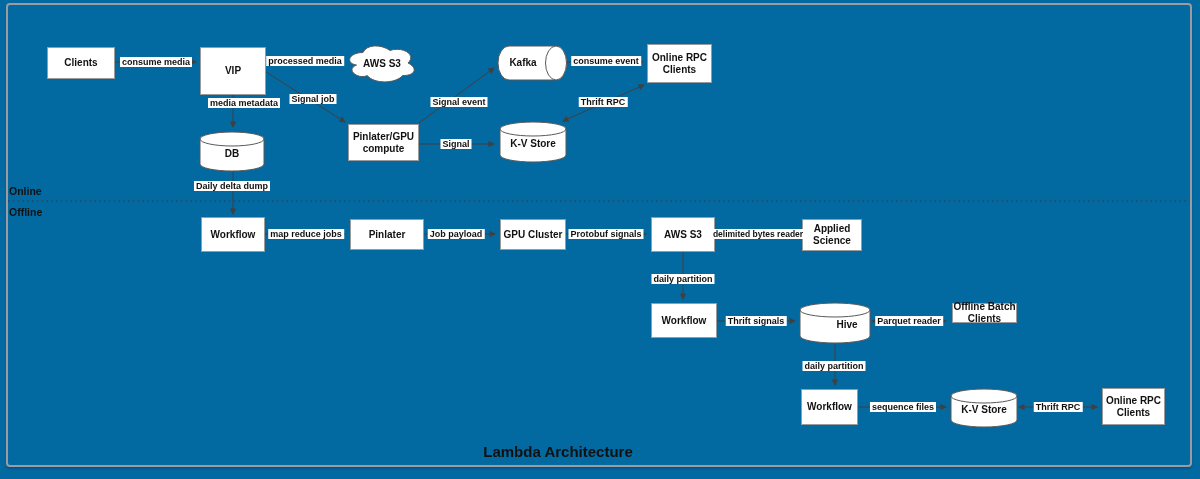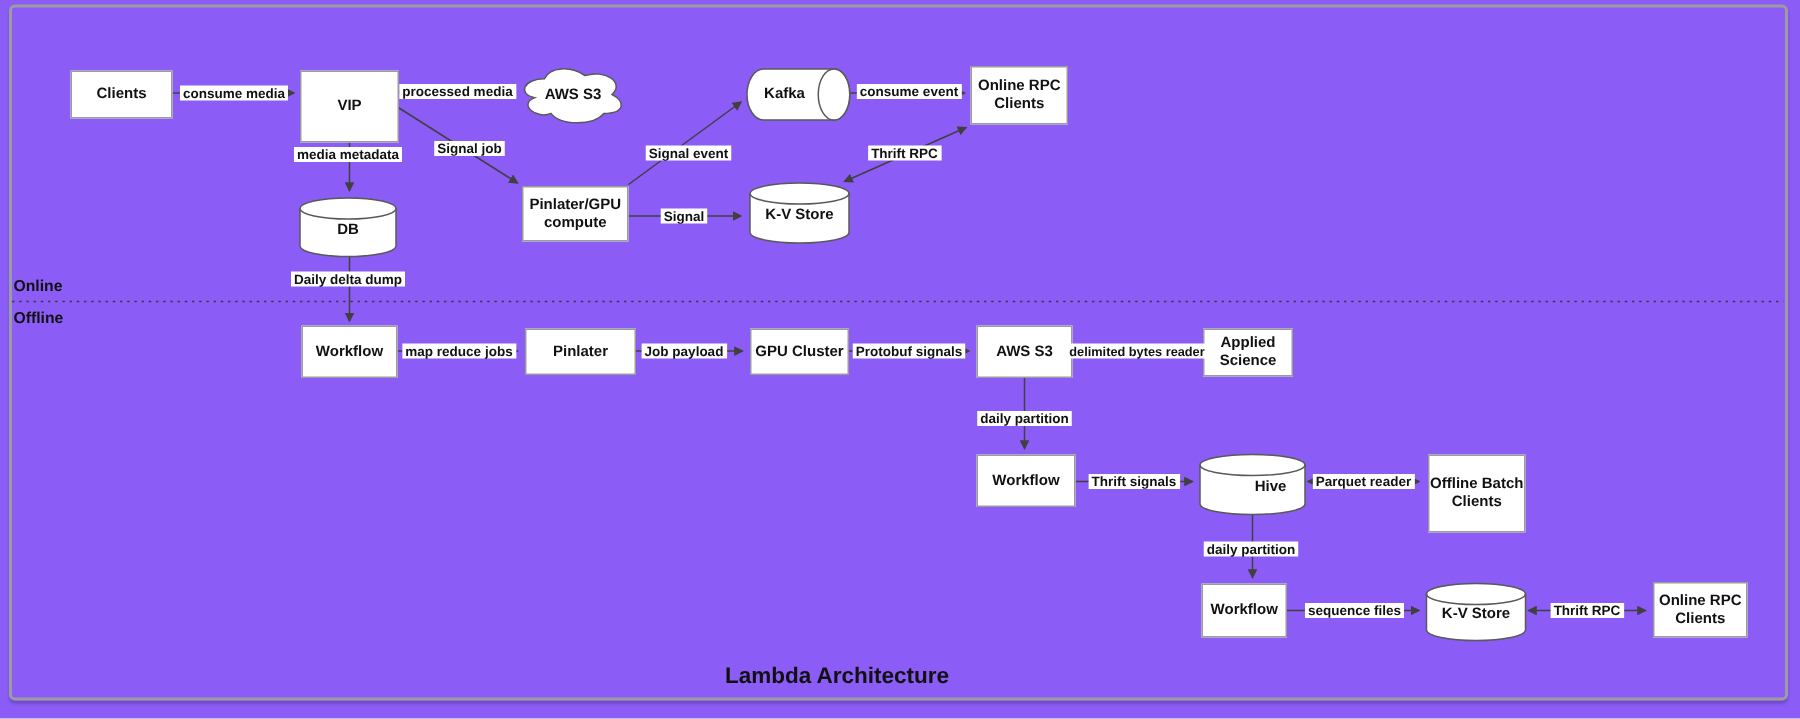--- a/index.html
+++ b/index.html
@@ -1,16 +1,16 @@
 <!DOCTYPE html>
 <html><head>
 <meta charset="utf-8">
 <style>
   html,body{margin:0;padding:0;background:#ffffff;}
-  .canvas{position:relative;width:1200px;height:479px;background:#8b5cf6;overflow:hidden;
+  .canvas{position:relative;width:1200px;height:479px;background:#0369a1;overflow:hidden;
           font-family:"Liberation Sans",sans-serif;color:#111;}
   .frame{position:absolute;left:6px;top:3px;width:1186px;height:464px;box-sizing:border-box;
          border:2px solid #9b9ba1;border-radius:4px;box-shadow:0 2px 2px rgba(0,0,0,.18);}
   svg.layer{position:absolute;left:0;top:0;}
   .node{position:absolute;background:#fff;border:1px solid #9b9b9b;display:flex;align-items:center;
         justify-content:center;text-align:center;font-weight:bold;font-size:10px;line-height:1.2;
         padding:1px 2px;box-sizing:border-box;}
   .slabel{position:absolute;display:flex;align-items:center;justify-content:center;text-align:center;
           font-weight:bold;font-size:10px;line-height:1.15;pointer-events:none;}
   .elabel{position:absolute;transform:translate(-50%,-50%);background:#fff;padding:0 2px;
@@ -77,34 +77,34 @@
   <div class="node" style="left:47px;top:47px;width:68px;height:32px">Clients</div>
   <div class="node" style="left:200px;top:47px;width:66px;height:48px">VIP</div>
   <div class="node" style="left:647px;top:44px;width:65px;height:39px">Online RPC Clients</div>
   <div class="node" style="left:348px;top:124px;width:71px;height:37px">Pinlater/GPU compute</div>
   <div class="node" style="left:201px;top:217px;width:64px;height:35px">Workflow</div>
   <div class="node" style="left:350px;top:219px;width:74px;height:31px">Pinlater</div>
   <div class="node" style="left:500px;top:219px;width:66px;height:31px">GPU Cluster</div>
   <div class="node" style="left:651px;top:217px;width:64px;height:35px">AWS S3</div>
   <div class="node" style="left:802px;top:219px;width:60px;height:32px">Applied Science</div>
   <div class="node" style="left:651px;top:303px;width:66px;height:35px">Workflow</div>
-  <div class="node" style="left:952px;top:303px;width:65px;height:52px;padding:1px 0">Offline Batch Clients</div>
+  <div class="node" style="left:952px;top:303px;width:65px;height:20px;padding:1px 0">Offline Batch Clients</div>
   <div class="node" style="left:801px;top:389px;width:57px;height:36px">Workflow</div>
   <div class="node" style="left:1102px;top:388px;width:63px;height:37px">Online RPC Clients</div>
 
   <div class="slabel" style="left:345px;top:46px;width:74px;height:36px">AWS S3</div>
   <div class="slabel" style="left:498px;top:46px;width:50px;height:34px">Kafka</div>
   <div class="slabel" style="left:200px;top:140px;width:64px;height:28px">DB</div>
   <div class="slabel" style="left:500px;top:130px;width:66px;height:28px">K-V Store</div>
   <div class="slabel" style="left:800px;top:311px;width:94px;height:27px">Hive</div>
   <div class="slabel" style="left:951px;top:397px;width:66px;height:25px">K-V Store</div>
 
   <div class="elabel" style="left:156px;top:62px">consume media</div>
   <div class="elabel" style="left:305px;top:61px">processed media</div>
-  <div class="elabel" style="left:232px;top:103px">media metadata</div>
+  <div class="elabel" style="left:244px;top:103px">media metadata</div>
   <div class="elabel" style="left:313px;top:99px">Signal job</div>
   <div class="elabel" style="left:459px;top:102px">Signal event</div>
   <div class="elabel" style="left:606px;top:61px">consume event</div>
   <div class="elabel" style="left:603px;top:102px">Thrift RPC</div>
   <div class="elabel" style="left:456px;top:144px">Signal</div>
   <div class="elabel" style="left:232px;top:186px">Daily delta dump</div>
   <div class="elabel" style="left:306px;top:234px">map reduce jobs</div>
   <div class="elabel" style="left:456px;top:234px">Job payload</div>
   <div class="elabel" style="left:606px;top:234px">Protobuf signals</div>
   <div class="elabel" style="left:758px;top:234px;font-size:8.5px">delimited bytes reader</div>

